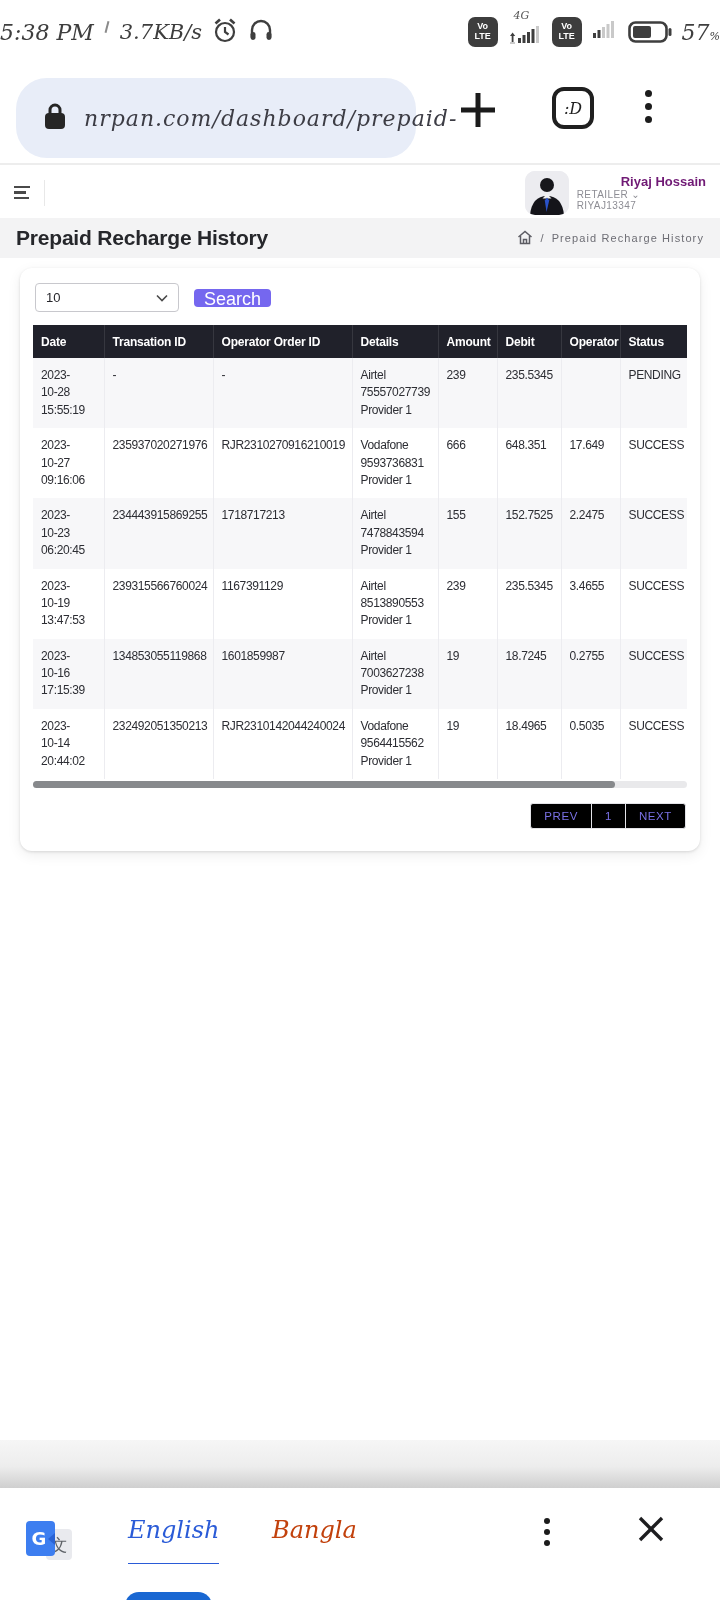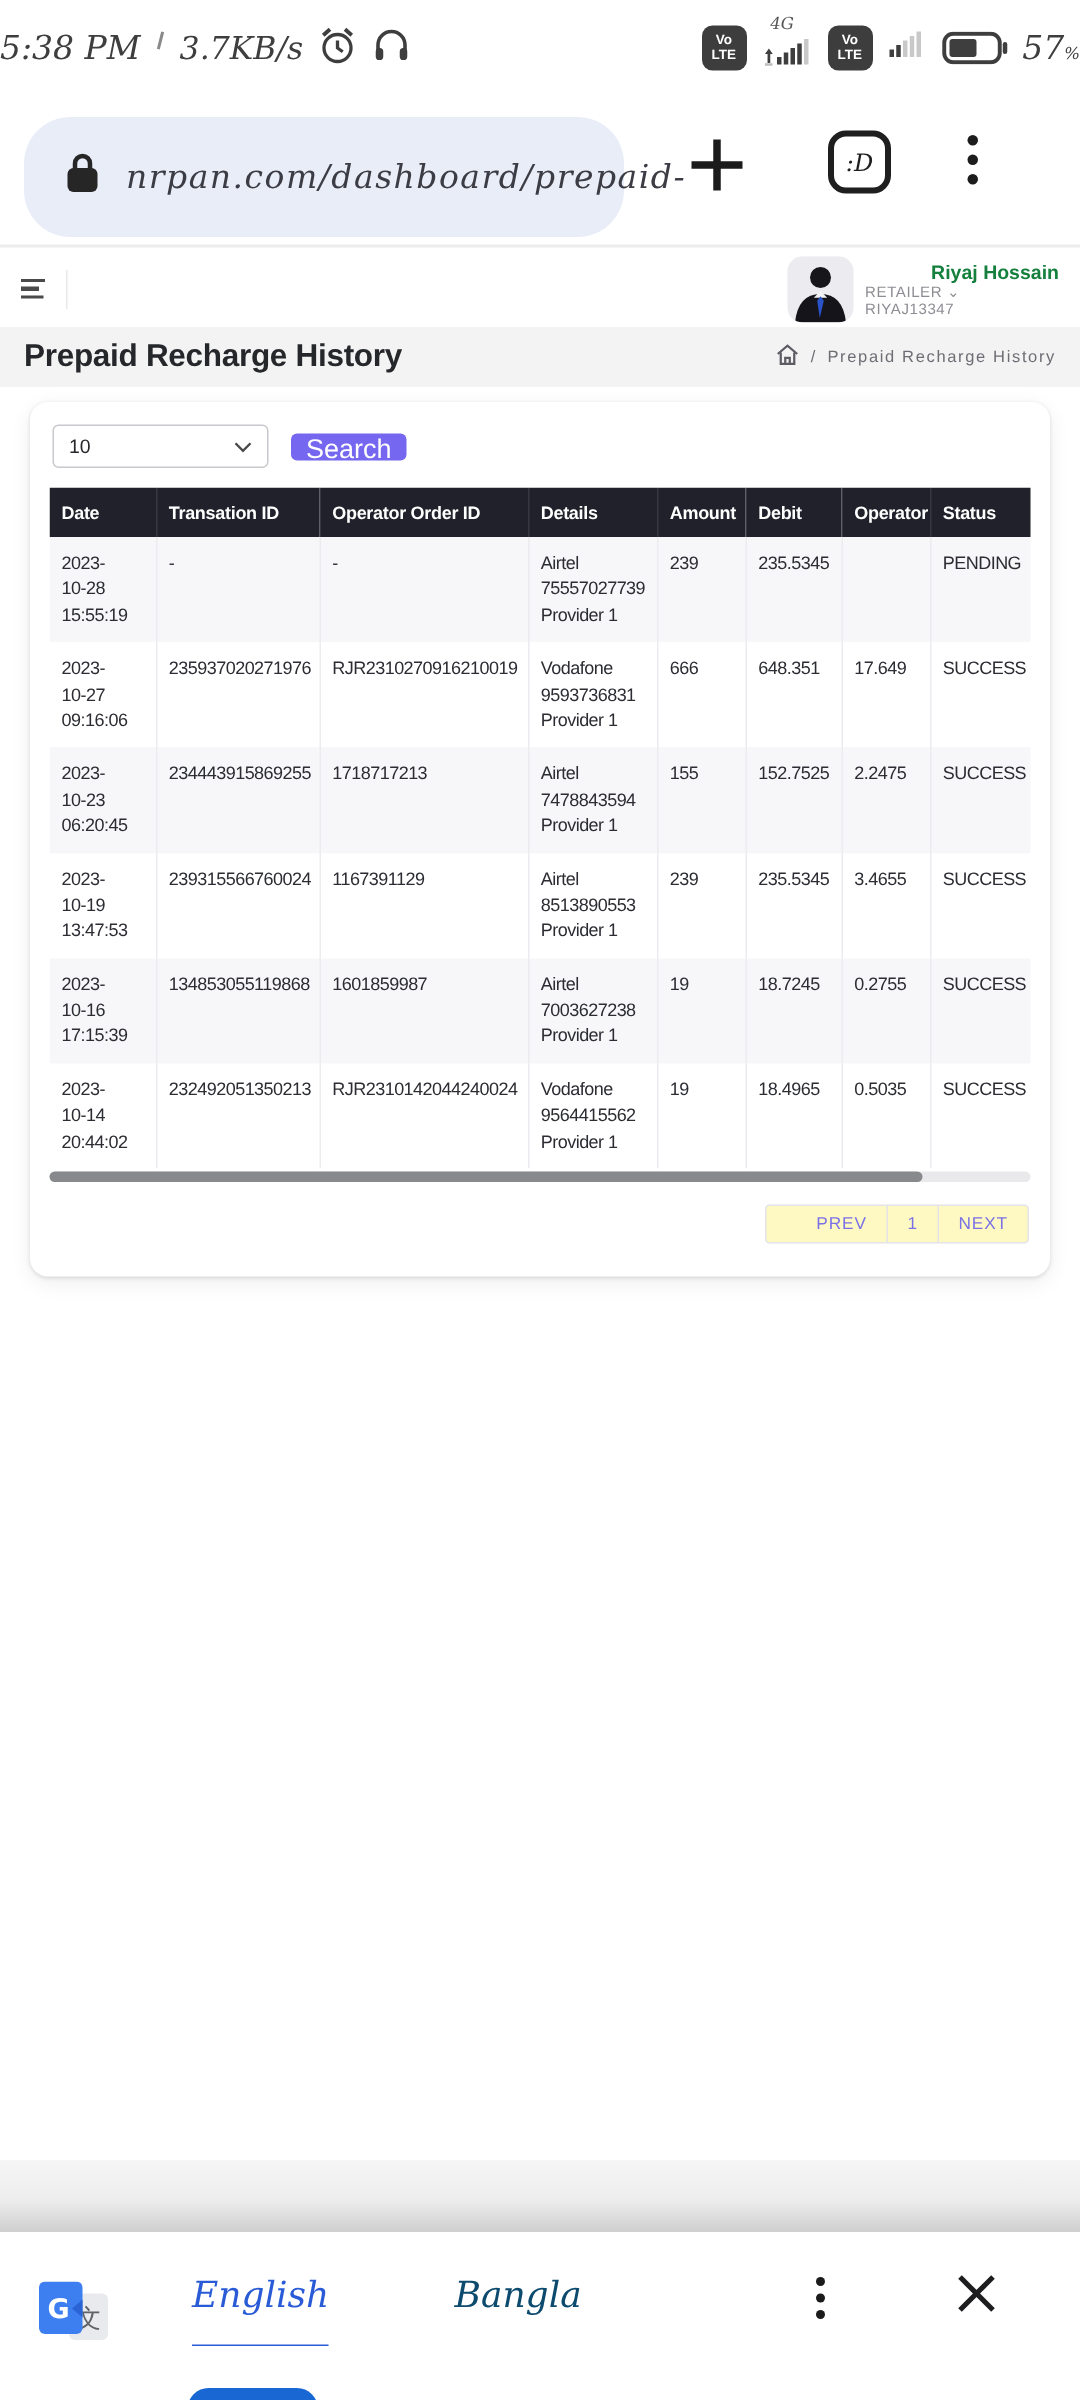--- a/index.html
+++ b/index.html
@@ -38,21 +38,21 @@
   
   .app-header { position:absolute; top:167px; left:0; width:720px; height:51px; background:#fff;
     display:flex; align-items:center; justify-content:space-between; padding:0 14px; }
   .hleft { display:flex; align-items:center; gap:14px; }
   .burger { display:flex; flex-direction:column; gap:3px; cursor:pointer; }
   .burger i { height:2.5px; background:#4a4a4a; display:block; }
   .burger i:nth-child(1){width:16px;} .burger i:nth-child(2){width:12px;} .burger i:nth-child(3){width:15px;}
   .hdiv { width:1px; height:26px; background:#e8e8e8; }
   .user { display:flex; align-items:center; gap:8px; }
   .avatar { width:44px; height:44px; border-radius:10px; background:#ececf0; overflow:hidden; }
-  .uname { font-size:13px; font-weight:bold; color:#15803d;padding-left:44px; }
+  .uname { font-size:13px; font-weight:bold; color:#701a75;padding-left:44px; }
   .urole, .uid { font-size:10px; color:#8d8d94; letter-spacing:.4px; }
 
   
   .title-strip { position:absolute; top:218px; left:0; width:720px; height:40px; background:#f3f3f4;
     display:flex; align-items:center; justify-content:space-between; padding:0 16px;gap:20px; }
   .ptitle { font-size:21px; font-weight:bold; color:#26272b; letter-spacing:-.2px; }
   .crumb { display:flex; align-items:center; gap:7px; color:#6d6d74; font-size:11px; letter-spacing:1.1px; }
 
   
   .card { position:absolute; top:268px; left:20px; width:680px; background:#fff; border-radius:12px;
@@ -71,33 +71,33 @@
     height:33px; padding:0 5px 0 8px; letter-spacing:-.2px; border-right:1px solid rgba(255,255,255,.1); }
   td { font-size:12px; color:#2c2d33; letter-spacing:-.35px; padding:9px 5px 9px 8px; vertical-align:top;
     line-height:1.45; border-right:1px solid #ececf0; }
   tr.odd td { background:#f7f7f9; }
   td.pre { white-space:pre-line; }
 
   .hscroll { margin-top:2px; width:654px; height:7px; background:#e9e9eb; border-radius:4px; position:relative; }
   .hscroll .thumb { position:absolute; left:0; top:0; height:7px; width:89%; background:#87898c; border-radius:4px; }
 
   .pg-row { display:flex; justify-content:flex-end; margin:15px 1px 9px; }
-  .pager { display:flex; border:1px solid #e3e3e8; border-radius:3px; overflow:hidden; background:#fef9c3;padding-left:20px; }
+  .pager { display:flex; border:1px solid #e3e3e8; border-radius:3px; overflow:hidden; background:#000000; }
   .pager span { padding:6px 13px; font-size:11.5px; color:#7a71e6; letter-spacing:.6px; cursor:pointer; }
   .pager span + span { border-left:1px solid #e3e3e8; }
 
   
   .shade { position:absolute; top:1440px; left:0; width:720px; height:48px;
     background:linear-gradient(180deg,#f6f6f6 0%,#ededed 55%,#cfcfcf 100%); }
   .gbar { position:absolute; top:1488px; left:0; width:720px; height:112px; background:#fff; }
   .gt-icon { position:absolute; left:26px; top:33px; }
   .lang-en { position:absolute; left:128px; top:28px; font-family:"DejaVu Serif", serif; font-style:italic;
     font-size:24px; color:#2a5bd7; border-bottom:1.5px solid #2a5bd7; padding-bottom:19px; cursor:pointer; }
   .lang-bn { position:absolute; left:272px; top:28px; font-family:"DejaVu Serif", serif; font-style:italic;
-    font-size:24px; color:#0c4a6e; cursor:pointer;margin-left:31px; }
+    font-size:24px; color:#c2410c; cursor:pointer; }
   .gkebab { position:absolute; left:544px; top:30px; display:flex; flex-direction:column; gap:5px; cursor:pointer; }
   .gkebab i { width:6px; height:6px; border-radius:50%; background:#1b1b1b; display:block; }
   .gclose { position:absolute; left:636px; top:26px; cursor:pointer; }
   .blue-btn { position:absolute; left:125px; top:104px; width:87px; height:14px;
     border-radius:14px 14px 0 0; background:#1967d2; }
 </style>
 </head>
 <body>
 
 <div class="status-bar">

